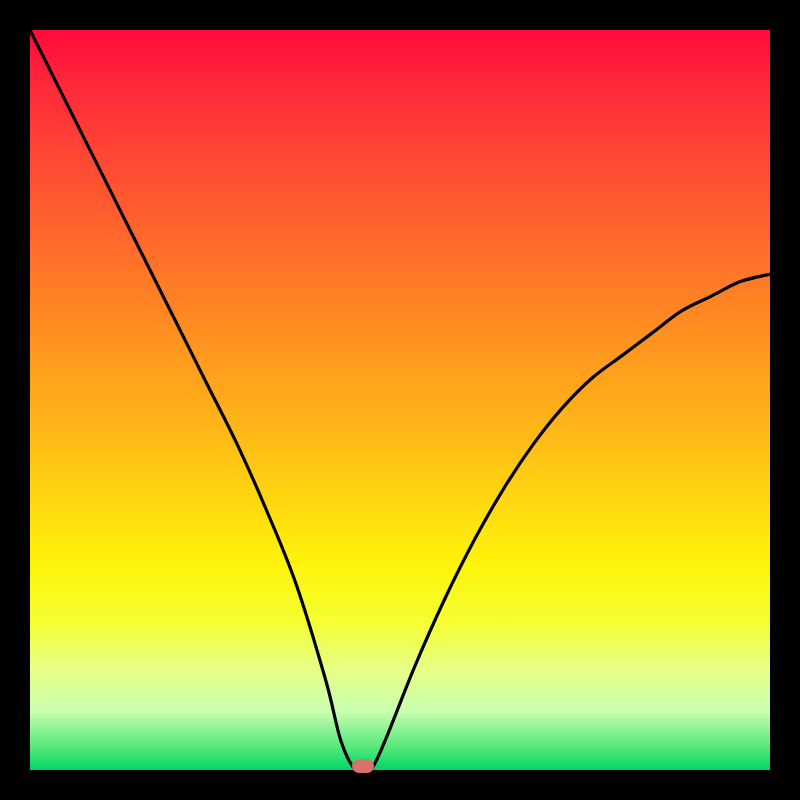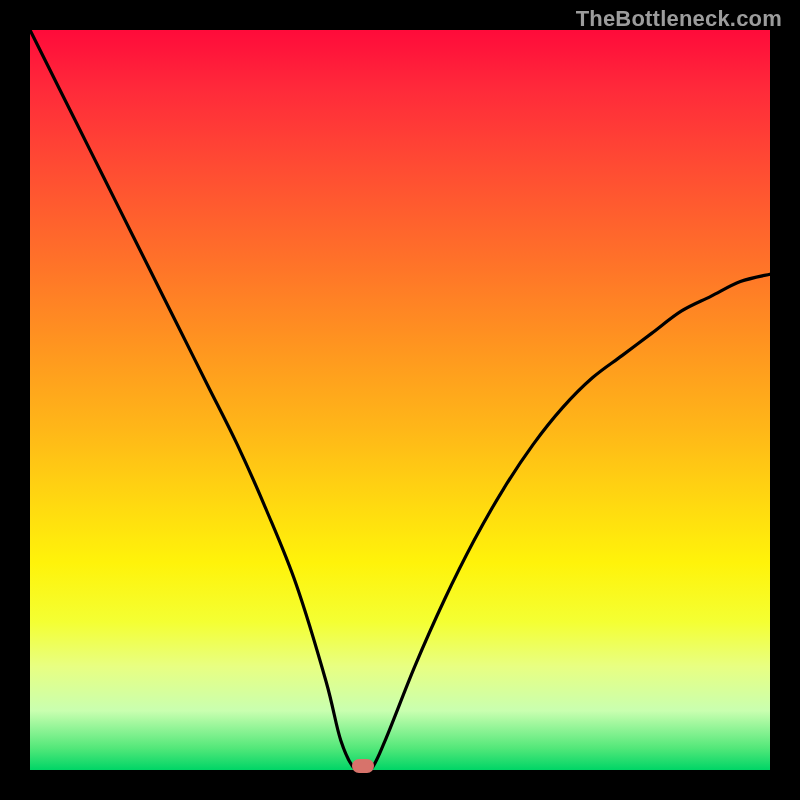--- a/index.html
+++ b/index.html
@@ -67,21 +67,20 @@
     height: 14px;
     border-radius: 7px;
     background: #d7736b;
     transform: translate(-50%, -50%);
   }
 </style>
 </head>
 <body>
 
 <div class="frame">
-  <div class="watermark">TheBottleneck.com</div>
 
   <div class="plot">
     <svg class="curve" viewBox="0 0 740 740" preserveAspectRatio="none">
       <path id="curve-path" fill="none" stroke-width="3.2" stroke-linecap="round" stroke="#000000" d="M 0.00 0.00 C 4.93 9.87, 19.73 39.47, 29.60 59.20 C 39.47 78.93, 49.33 98.67, 59.20 118.40 C 69.07 138.13, 78.93 157.87, 88.80 177.60 C 98.67 197.33, 108.53 217.07, 118.40 236.80 C 128.27 256.53, 138.13 276.27, 148.00 296.00 C 157.87 315.73, 167.73 335.47, 177.60 355.20 C 187.47 374.93, 197.33 393.43, 207.20 414.40 C 217.07 435.37, 226.93 457.57, 236.80 481.00 C 246.67 504.43, 256.53 526.63, 266.40 555.00 C 276.27 583.37, 288.60 625.30, 296.00 651.20 C 303.40 677.10, 305.87 695.60, 310.80 710.40 C 315.73 725.20, 320.67 735.07, 325.60 740.00 C 330.53 744.93, 335.47 744.93, 340.40 740.00 C 345.33 735.07, 347.80 727.67, 355.20 710.40 C 362.60 693.13, 374.93 659.83, 384.80 636.40 C 394.67 612.97, 404.53 590.77, 414.40 569.80 C 424.27 548.83, 434.13 529.10, 444.00 510.60 C 453.87 492.10, 463.73 474.83, 473.60 458.80 C 483.47 442.77, 493.33 427.97, 503.20 414.40 C 513.07 400.83, 522.93 388.50, 532.80 377.40 C 542.67 366.30, 552.53 356.43, 562.40 347.80 C 572.27 339.17, 582.13 333.00, 592.00 325.60 C 601.87 318.20, 611.73 310.80, 621.60 303.40 C 631.47 296.00, 641.33 287.37, 651.20 281.20 C 661.07 275.03, 670.93 271.33, 680.80 266.40 C 690.67 261.47, 700.53 255.30, 710.40 251.60 C 720.27 247.90, 735.07 245.43, 740.00 244.20"></path>
     </svg>
     <div id="marker" class="marker" style="left: 333px; top: 736.3px; background: rgb(215, 115, 107);"></div>
   </div>
 </div>
 
 </body></html>

